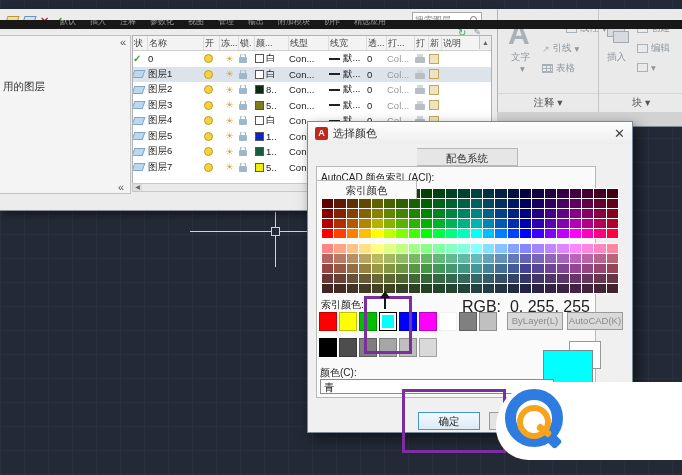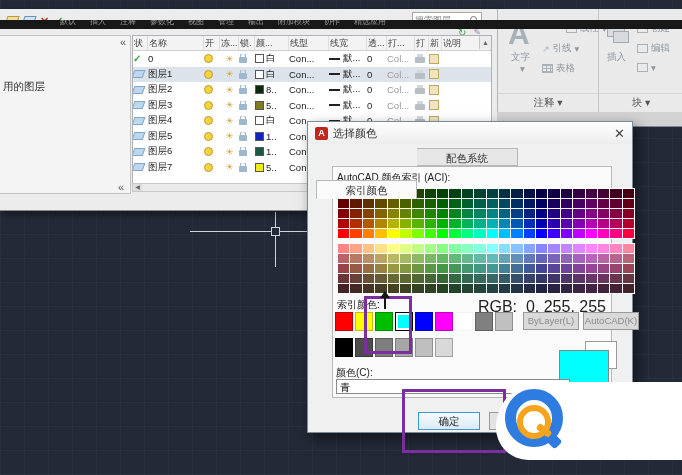--- a/index.html
+++ b/index.html
@@ -80,21 +80,21 @@
   .dialog{position:absolute;left:307px;top:121px;width:326px;height:312px;background:#f0f0f0;
     border:1px solid #7a8a99;box-shadow:4px 5px 12px rgba(0,0,0,.5);z-index:5;box-sizing:border-box;}
   .dtitle{height:22px;display:flex;align-items:center;padding:0 7px;gap:5px;background:linear-gradient(#fefefe,#ededed);font-size:11px;color:#333;}
   .dlogo{width:13px;height:13px;background:#c0281e;color:#fff;font-size:9px;font-weight:bold;display:flex;align-items:center;justify-content:center;border-radius:2px;}
   .dclose{margin-left:auto;color:#444;font-size:13px;line-height:13px;}
   .dtabs{position:absolute;left:8px;top:26px;display:flex;z-index:2;}
   .dtab{width:101px;height:18px;text-align:center;font-size:10.5px;line-height:18px;color:#333;background:#e6e6e6;
     border:1px solid #b8b8b8;border-left:none;box-sizing:border-box;}
   .dtab:first-child{border-left:1px solid #b8b8b8;margin-top:32px;}
   .dtab.active{background:#fafafa;border-bottom:none;height:19px;}
-  .dcontent{position:absolute;left:24px;top:44px;width:280px;height:232px;background:#fafafa;border:1px solid #b8b8b8;box-sizing:border-box;}
+  .dcontent{position:absolute;left:8px;top:44px;width:280px;height:232px;background:#fafafa;border:1px solid #b8b8b8;box-sizing:border-box;}
   .acilabel{position:absolute;left:4px;top:4px;font-size:10px;color:#222;}
   .acigrid{position:absolute;left:4px;top:21px;width:298px;}
   .aciblock{display:grid;grid-template-columns:repeat(24,1fr);gap:1px;background:#fff;padding:1px;}
   .aciblock + .aciblock{margin-top:4px;}
   .acicell{height:9px;}
   .idxlabel{position:absolute;left:4px;top:131px;font-size:10px;color:#222;}
   .rgb{position:absolute;right:5px;top:131px;font-size:16px;color:#222;}
   .stdrow{position:absolute;left:2px;top:145px;display:flex;gap:2px;}
   .stdsw{width:18px;height:19px;border:1px solid rgba(0,0,0,.25);box-sizing:border-box;}
   .stdsw.white{border-color:rgba(0,0,0,.05);}

